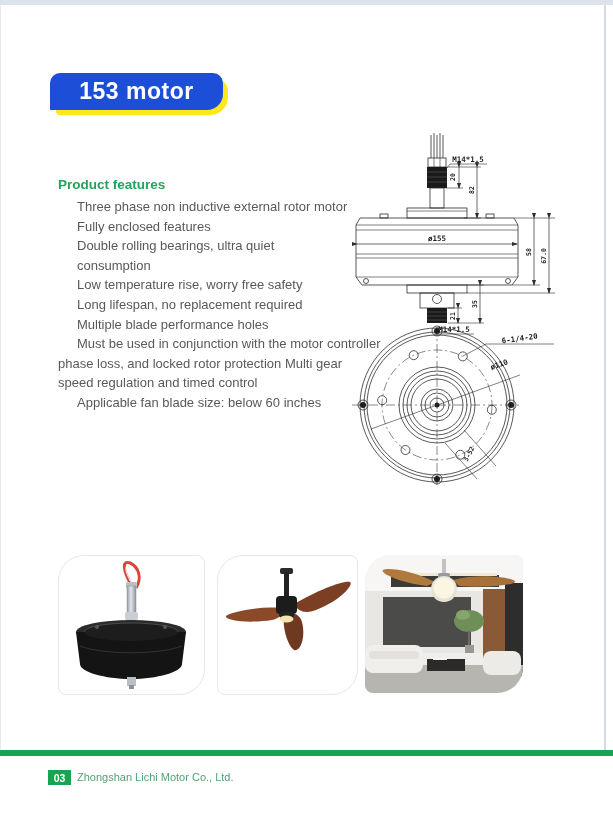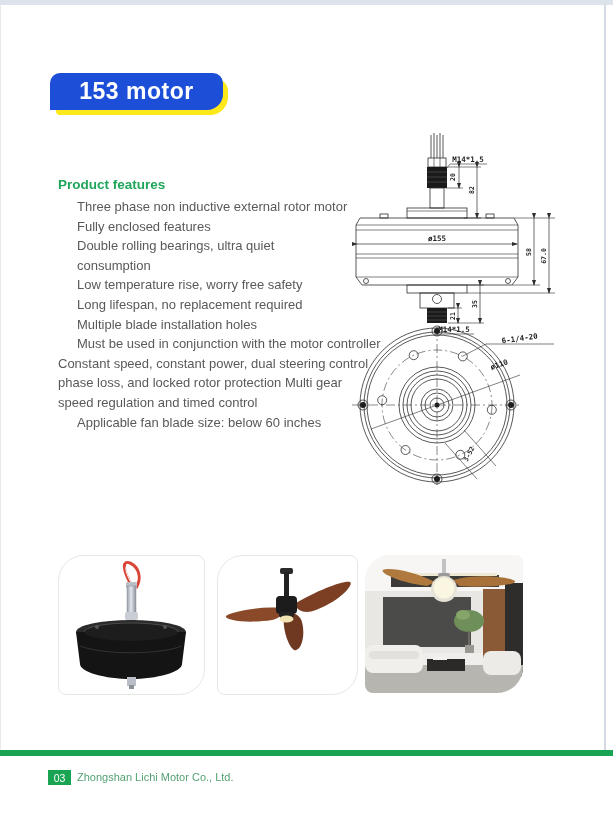--- a/index.html
+++ b/index.html
@@ -37,21 +37,21 @@
   .card{position:absolute;top:555px;height:138px;background:#fff;border:1px solid #e2eae2;
         border-radius:26px 8px 26px 8px;overflow:hidden;}
   .card1{left:58px;width:145px;}
   .card2{left:217px;width:139px;}
   .card3{left:365px;width:158px;border:none;}
   .card svg{display:block;}
 
   
   .footer-bar{position:absolute;left:0;top:750px;width:613px;height:6px;background:#18a452;}
   .page-num{position:absolute;left:48px;top:770px;width:23px;height:15px;background:#18a452;
-            color:#fff;font-size:10.5px;font-weight:normal;display:flex;align-items:center;
+            color:#fff;font-size:10.5px;font-weight:bold;display:flex;align-items:center;
             justify-content:center;}
   .company{position:absolute;left:77px;top:771px;color:#55a173;font-size:11px;}
 </style>
 </head>
 <body>
 
 <div id="page">
   <div class="top-edge"></div>
   <div class="right-edge"></div>
   <div class="left-edge"></div>
@@ -60,23 +60,22 @@
   <div class="badge">153 motor</div>
 
   <div class="features-heading">Product features</div>
   <div class="features">
     <div class="f-line" data-indent="true">Three phase non inductive external rotor motor</div>
     <div class="f-line" data-indent="true">Fully enclosed features</div>
     <div class="f-line" data-indent="true">Double rolling bearings, ultra quiet</div>
     <div class="f-line" data-indent="true">consumption</div>
     <div class="f-line" data-indent="true">Low temperature rise, worry free safety</div>
     <div class="f-line" data-indent="true">Long lifespan, no replacement required</div>
-    <div class="f-line" data-indent="true">Multiple blade installation holes</div>
+    <div class="f-line" data-indent="true">Multiple blade performance holes</div>
     <div class="f-line" data-indent="true">Must be used in conjunction with the motor controller</div>
-    <div class="f-line" data-indent="false">Constant speed, constant power, dual steering control</div>
     <div class="f-line" data-indent="false">phase loss, and locked rotor protection Multi gear</div>
     <div class="f-line" data-indent="false">speed regulation and timed control</div>
     <div class="f-line" data-indent="true">Applicable fan blade size: below 60 inches</div>
   </div>
 
   <div class="cad-wrap">
   <svg width="250" height="360" viewBox="0 0 250 360">
     <defs>
       <marker id="ar" markerWidth="8" markerHeight="6" refX="5" refY="2" orient="auto" markerUnits="userSpaceOnUse">
         <path d="M0,0L6,2L0,4Z" fill="#2e2e2e"></path>

